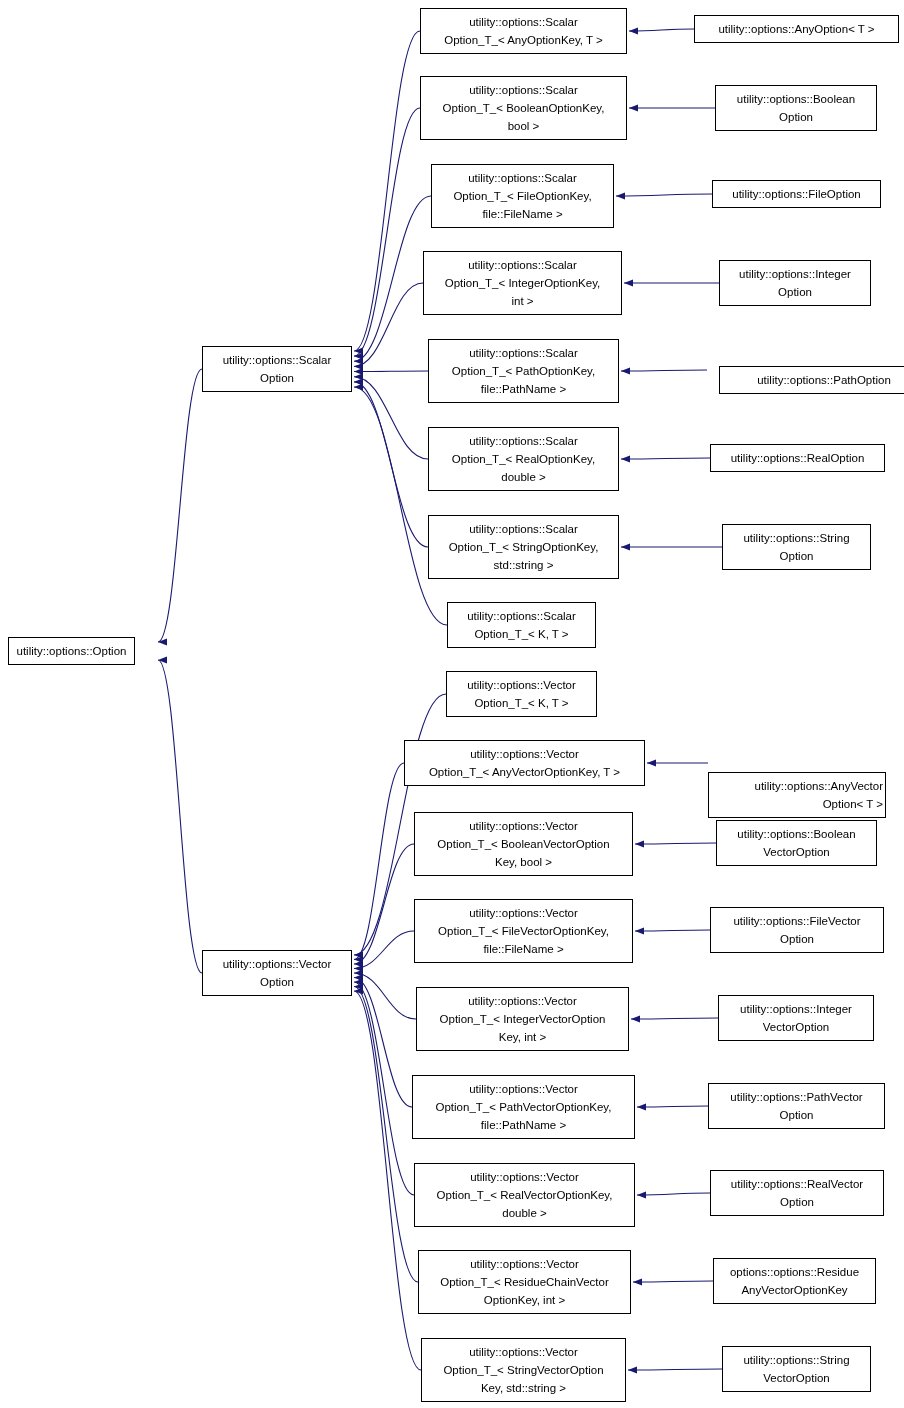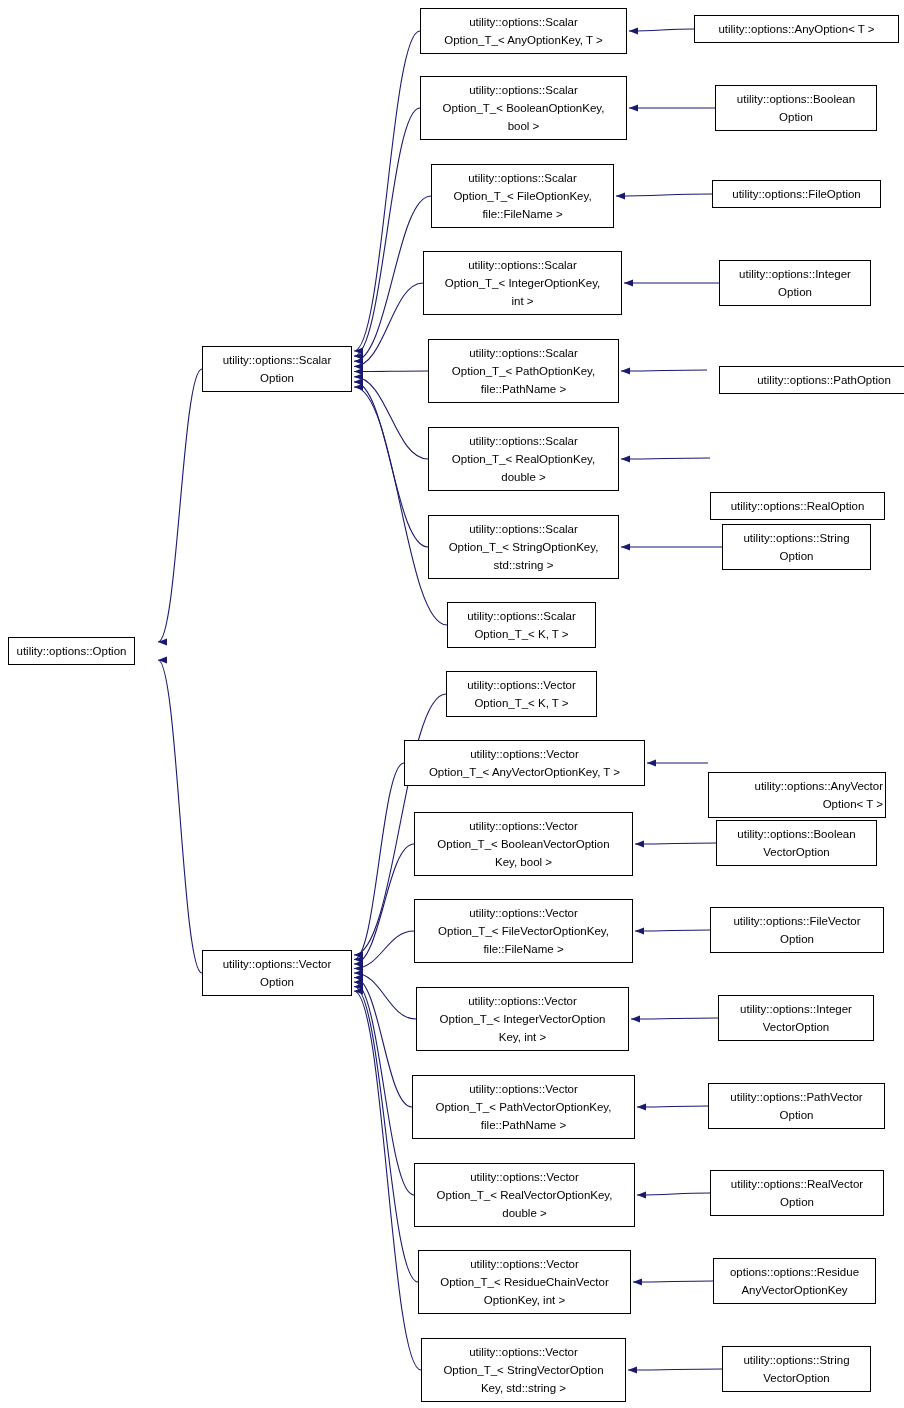--- a/index.html
+++ b/index.html
@@ -141,21 +141,21 @@
   <div class="node" style="left:712px; top:180px; width:169px;">
     <span>utility::options::FileOption</span>
   </div>
   <div class="node" style="left:719px; top:260px; width:152px;">
     <span>utility::options::Integer</span>
     <span>Option</span>
   </div>
   <div class="node" style="left:707px; top:366px; width:210px;margin-left:12px;">
     <span>utility::options::PathOption</span>
   </div>
-  <div class="node" style="left:710px; top:444px; width:175px;margin-top:48px;">
+  <div class="node" style="left:710px; top:444px; width:175px;">
     <span>utility::options::RealOption</span>
   </div>
   <div class="node" style="left:722px; top:524px; width:149px;">
     <span>utility::options::String</span>
     <span>Option</span>
   </div>
 
   <div class="node" style="left:446px; top:671px; width:151px;">
     <span>utility::options::Vector</span>
     <span>Option_T_&lt; K, T &gt;</span>

